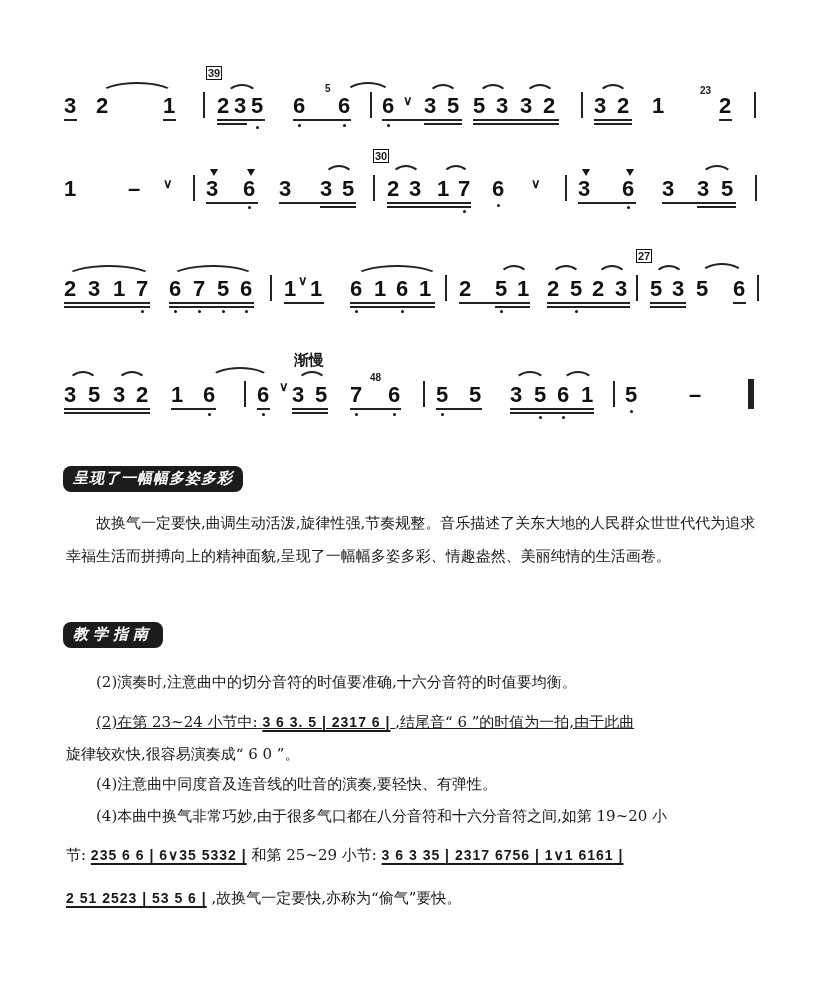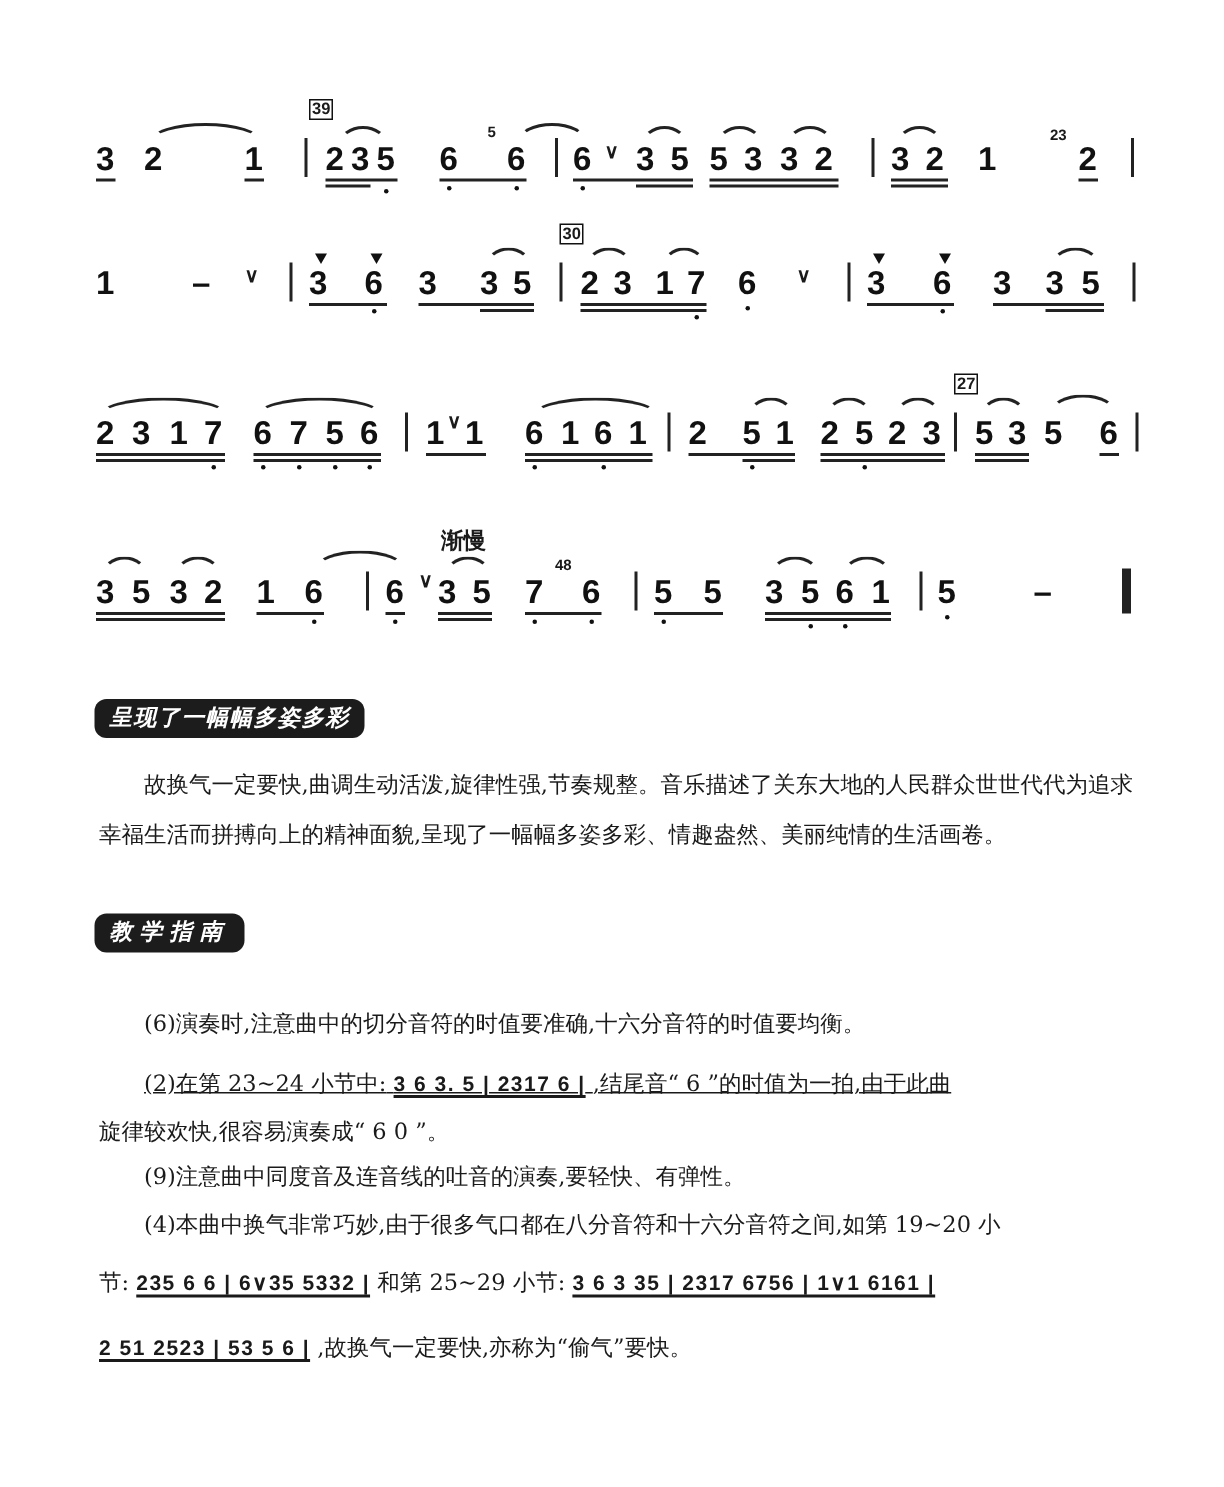--- a/index.html
+++ b/index.html
@@ -261,38 +261,38 @@
   <div class="dot" style="left:630px;top:61px;"></div>
   <span class="tok" style="left:689px;top:35px;">–</span>
   <div class="bar final" style="left:748px;top:30px;"></div>
 </div>
 
 <div class="section-badge" style="left:63px;top:466px;">呈现了一幅幅多姿多彩</div>
 <div class="para" style="top:507px;text-indent:30px;">
   <span>故换气一定要快,曲调生动活泼,旋律性强,节奏规整。音乐描述了关东大地的人民群众世世代代为追求幸福生活而拼搏向上的精神面貌,呈现了一幅幅多姿多彩、情趣盎然、美丽纯情的生活画卷。</span>
 </div>
 
-<div class="section-badge" style="left:63px;top:609px;letter-spacing:5px;">教学指南</div>
+<div class="section-badge" style="left:63px;top:622px;letter-spacing:5px;">教学指南</div>
 
 <div class="guide-line" style="top:672px;">
-  <span>(6)演奏时,注意曲中的切分音符的时值要准确,十六分音符的时值要均衡。</span>
+  <span>(2)演奏时,注意曲中的切分音符的时值要准确,十六分音符的时值要均衡。</span>
 </div>
 
 <div class="guide-line" style="top:712px;text-decoration:underline;">
   <span>(2)在第 23~24 小节中:</span>
   <span class="inline-score">3 6  3. 5 | 2317 6 |</span>
   <span>,结尾音“ 6 ”的时值为一拍,由于此曲</span>
 </div>
 
 <div class="guide-line flush" style="top:744px;">
   <span>旋律较欢快,很容易演奏成“ 6 0 ”。</span>
 </div>
 
 <div class="guide-line" style="top:774px;">
-  <span>(9)注意曲中同度音及连音线的吐音的演奏,要轻快、有弹性。</span>
+  <span>(4)注意曲中同度音及连音线的吐音的演奏,要轻快、有弹性。</span>
 </div>
 
 <div class="guide-line" style="top:806px;">
   <span>(4)本曲中换气非常巧妙,由于很多气口都在八分音符和十六分音符之间,如第 19~20 小</span>
 </div>
 
 <div class="guide-line flush" style="top:845px;">
   <span>节:</span>
   <span class="inline-score">235 6 6 | 6∨35 5332 |</span>
   <span>和第 25~29 小节:</span>

